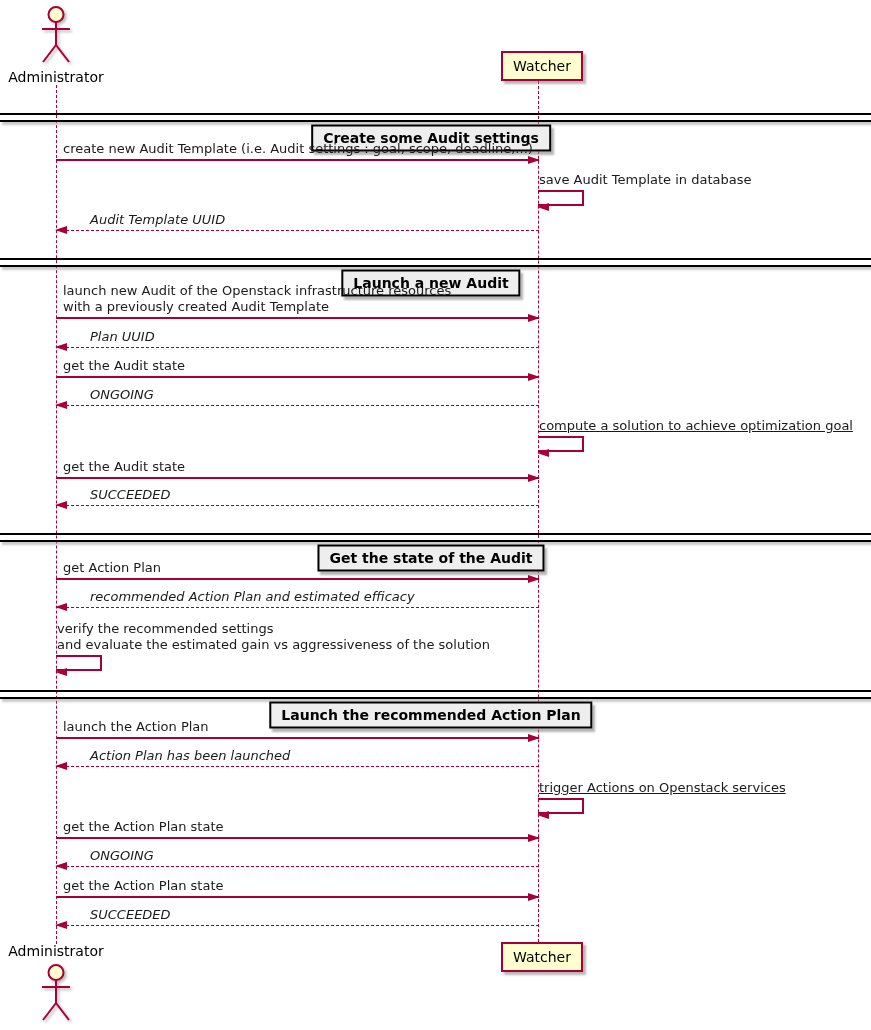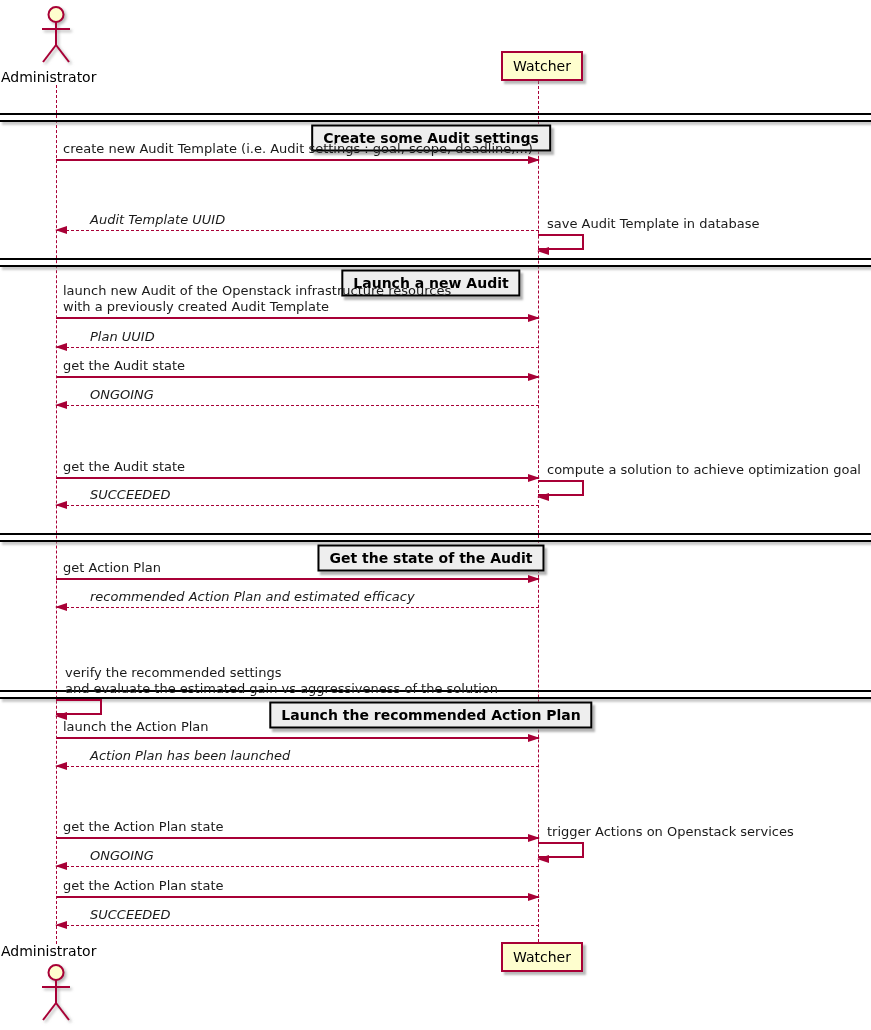--- a/index.html
+++ b/index.html
@@ -18,21 +18,21 @@
   .lifeline.admin{left:56px;top:85px;height:859px;}
   .lifeline.watcher{left:538px;top:81px;height:861px;}
   
   .participant{
     position:absolute;background:var(--cream);border:2px solid var(--red);
     box-shadow:3px 3px 2px rgba(125,125,125,.55);
     font-size:14px;padding:5px 10px;white-space:nowrap;color:#000;
   }
   
   .actor-figure{position:absolute;filter:drop-shadow(2.5px 2.5px 1.5px rgba(120,120,120,.55));}
-  .actor-label{position:absolute;font-size:14px;width:110px;color:#000;}
+  .actor-label{position:absolute;font-size:14px;text-align:center;width:110px;color:#000;}
   
   .divider{position:absolute;left:0;right:0;height:0;}
   .divider-lines{
     position:absolute;left:0;right:0;top:-3px;height:5px;
     border-top:2px solid #000;border-bottom:2px solid #000;
     box-shadow:2px 3px 2px rgba(150,150,150,.5);
   }
   .divider-label{
     position:absolute;left:431px;top:0;transform:translate(-50%,-50%);
     background:var(--divfill);border:2px solid #000;
@@ -55,21 +55,21 @@
   }
   .msg.return .line::before{
     content:"";position:absolute;left:-1px;top:-5px;width:0;height:0;
     border-top:4.5px solid transparent;border-bottom:4.5px solid transparent;
     border-right:12px solid var(--red);
   }
   
   .self{position:absolute;}
   .self.on-watcher{left:538px;}
   .self.on-admin{left:56px;}
-  .self .lbl{font-size:13px;line-height:16px;white-space:pre-line;padding-left:9px;color:var(--ink);margin-top:44px;}
+  .self .lbl{font-size:13px;line-height:16px;white-space:pre-line;padding-left:1px;color:var(--ink);}
   .self .loop{
     position:relative;margin-top:2px;width:44px;height:12px;
     border:solid var(--red);border-width:2px 2px 2px 0;
   }
   .self .loop::after{
     content:"";position:absolute;left:-1px;bottom:-7px;width:0;height:0;
     border-top:4.5px solid transparent;border-bottom:4.5px solid transparent;
     border-right:12px solid var(--red);
   }
 </style>
@@ -132,21 +132,21 @@
     <div class="line"></div>
   </div>
   <div class="msg call" style="top:376px;">
     <div class="lbl">get the Audit state</div>
     <div class="line"></div>
   </div>
   <div class="msg return" style="top:405px;">
     <div class="lbl">ONGOING</div>
     <div class="line"></div>
   </div>
-  <div class="self on-watcher" style="top:418px;">
+  <div class="self on-watcher" style="top:418px;text-decoration:underline;">
     <div class="lbl">compute a solution to achieve optimization goal</div>
     <div class="loop"></div>
   </div>
   <div class="msg call" style="top:477px;">
     <div class="lbl">get the Audit state</div>
     <div class="line"></div>
   </div>
   <div class="msg return" style="top:505px;">
     <div class="lbl">SUCCEEDED</div>
     <div class="line"></div>
@@ -167,21 +167,21 @@
   </div>
 
   <div class="msg call" style="top:737px;">
     <div class="lbl">launch the Action Plan</div>
     <div class="line"></div>
   </div>
   <div class="msg return" style="top:766px;">
     <div class="lbl">Action Plan has been launched</div>
     <div class="line"></div>
   </div>
-  <div class="self on-watcher" style="top:780px;">
+  <div class="self on-watcher" style="top:780px;text-decoration:underline;">
     <div class="lbl">trigger Actions on Openstack services</div>
     <div class="loop"></div>
   </div>
   <div class="msg call" style="top:837px;">
     <div class="lbl">get the Action Plan state</div>
     <div class="line"></div>
   </div>
   <div class="msg return" style="top:866px;">
     <div class="lbl">ONGOING</div>
     <div class="line"></div>

